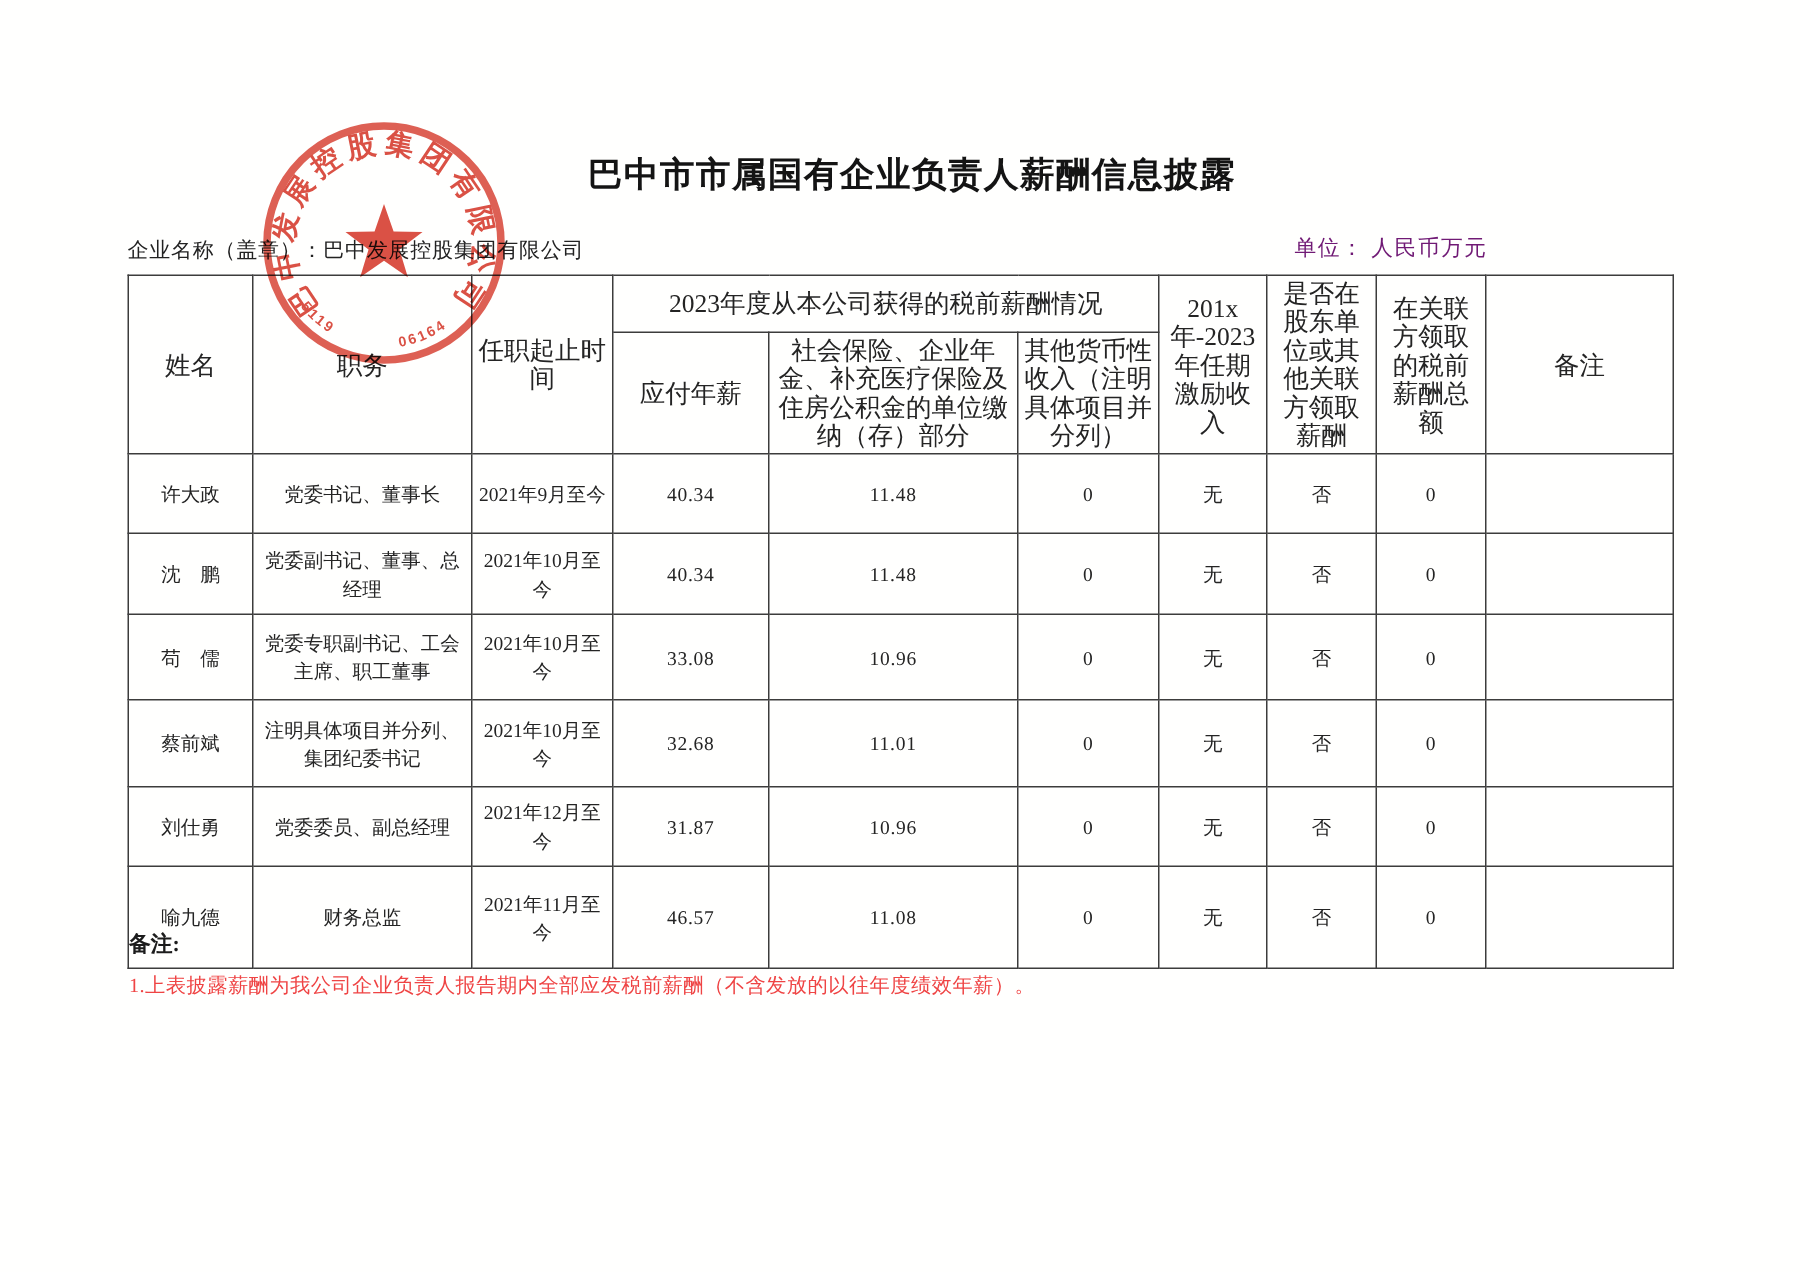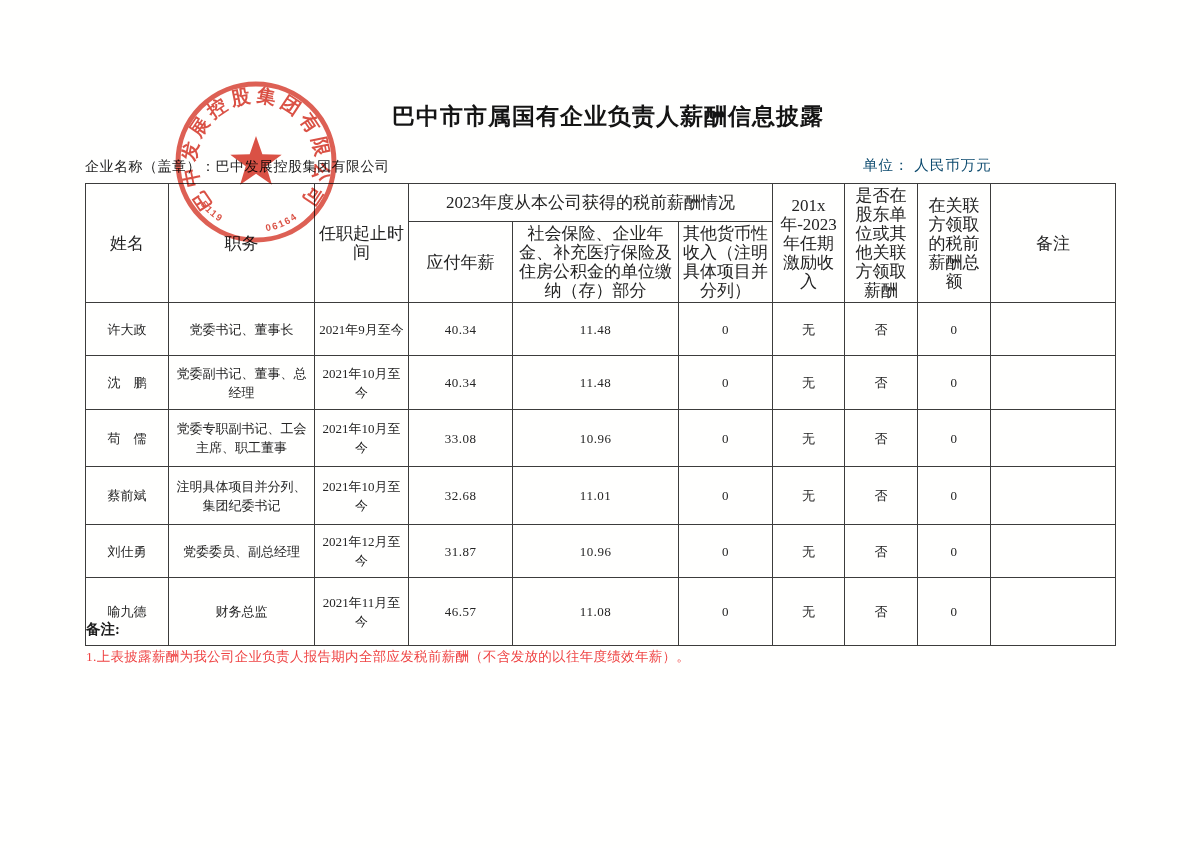--- a/index.html
+++ b/index.html
@@ -21,21 +21,21 @@
     font-weight:700;font-size:23px;letter-spacing:1px;color:#141414;
   }
 
   
   .meta-company{
     position:absolute;top:158px;left:85px;
     font-size:14px;color:#222;letter-spacing:.5px;
   }
   .meta-unit{
     position:absolute;top:156px;left:863px;
-    font-size:14.5px;color:#0c4a6e;letter-spacing:1px;
+    font-size:14.5px;color:#701a75;letter-spacing:1px;
   }
 
   
   .salary-table-wrap{position:absolute;left:85px;top:183px;}
   table.salary{
     border-collapse:collapse;table-layout:fixed;width:1030px;
     background:transparent;
   }
   table.salary th,table.salary td{
     border:1.6px solid #3c3c3c;

